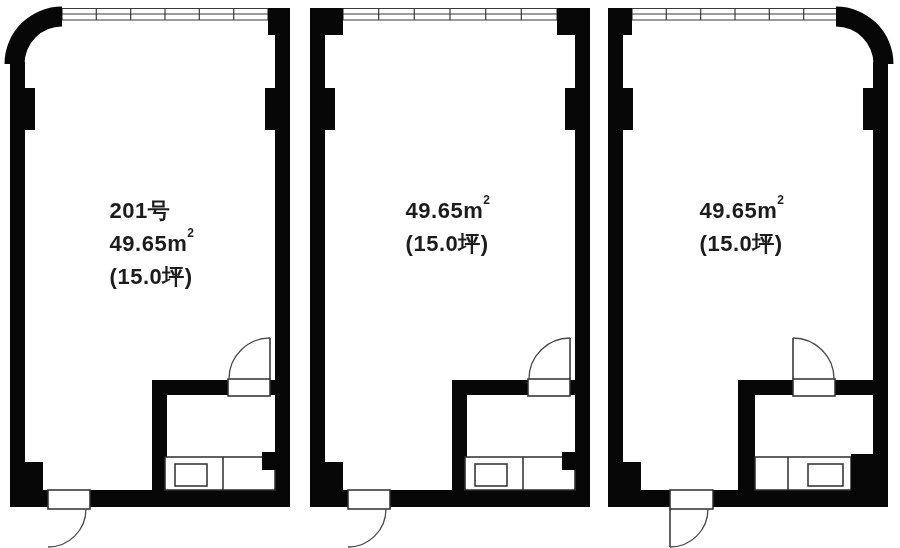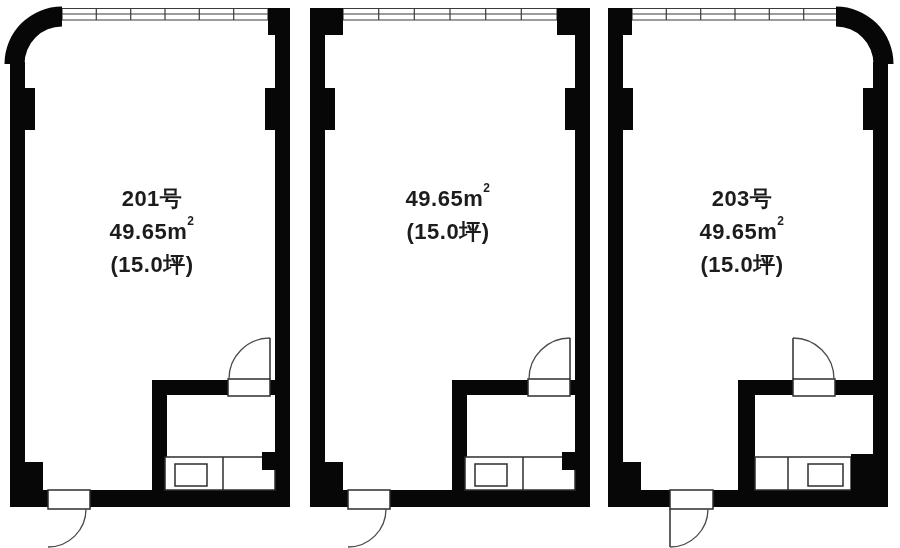--- a/index.html
+++ b/index.html
@@ -11,23 +11,22 @@
     font-family:"Liberation Sans", sans-serif;
   }
   svg{position:absolute;left:0;top:0;}
   .wall{fill:#070707;stroke:none;}
   .thin{stroke:#2e2e2e;stroke-width:1.5;fill:none;}
   .thinw{stroke:#2e2e2e;stroke-width:1.5;fill:#ffffff;}
   .swing{stroke:#4a4a4a;stroke-width:1.3;fill:none;}
   .winline{stroke:#3a3a3a;stroke-width:1.2;fill:none;}
   .unit-label{
     position:absolute;
-    top:182px;
+    top:194px;
     transform:translateX(-50%);
-    text-align:center;
     font-size:22px;
     font-weight:bold;
     line-height:33px;
     color:#1c1c1c;
     letter-spacing:0.5px;
     white-space:nowrap;
   }
   .unit-label sup{font-size:12px;vertical-align:top;line-height:1;}
 </style>
 </head>
@@ -150,18 +149,17 @@
     <div><span>49.65m</span><sup>2</sup></div>
     <div>(15.0坪)</div>
   </div>
 
   <div class="unit-label" style="left:448px">
     <div><span>49.65m</span><sup>2</sup></div>
     <div>(15.0坪)</div>
   </div>
 
   <div class="unit-label" style="left:742px">
-    <div>203号</div>
     <div><span>49.65m</span><sup>2</sup></div>
     <div>(15.0坪)</div>
   </div>
 
 </div>
 
 </body></html>

